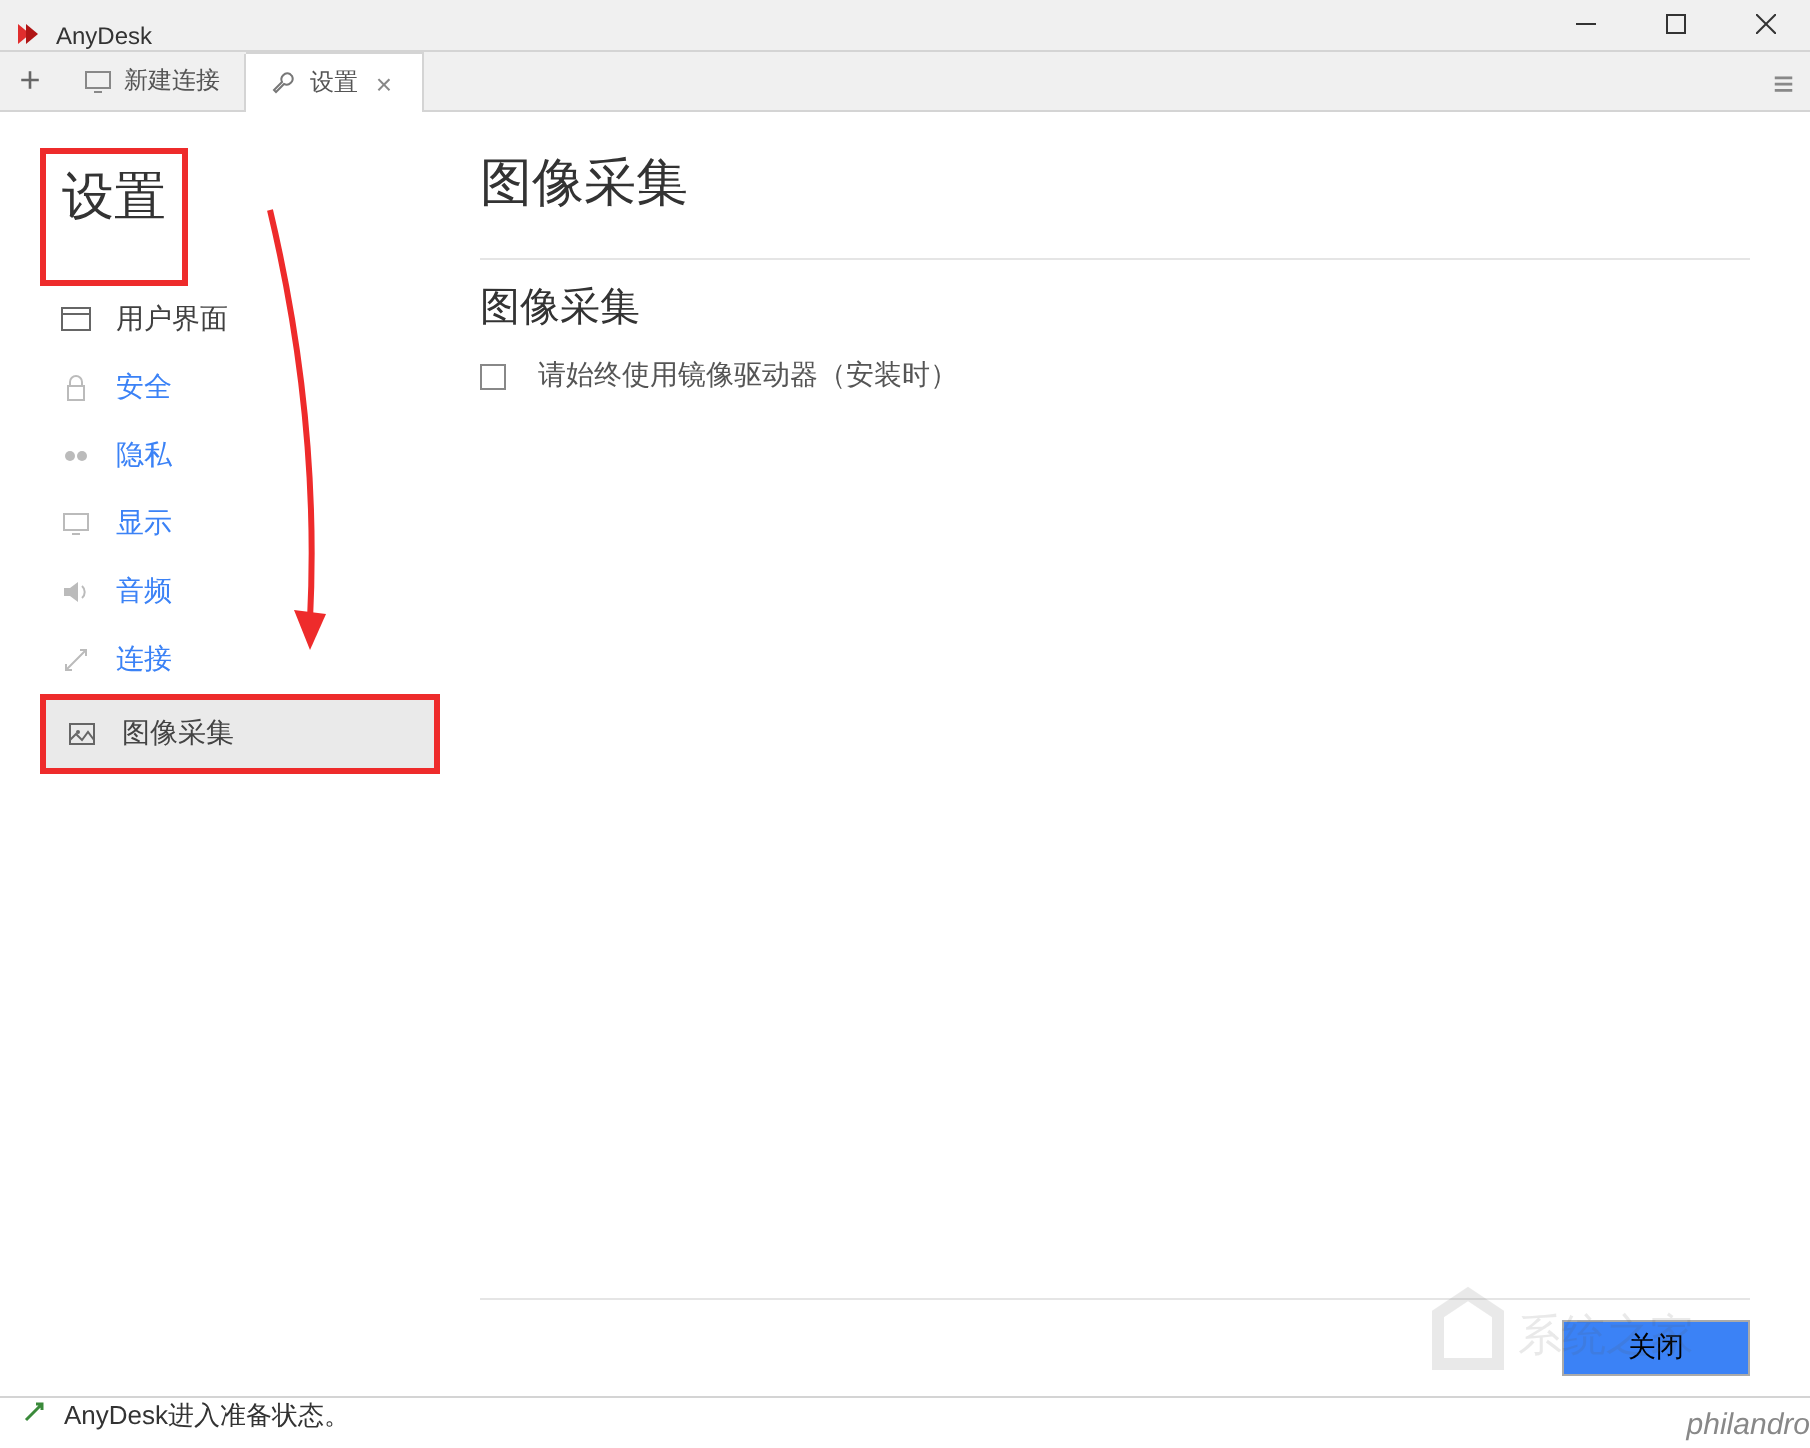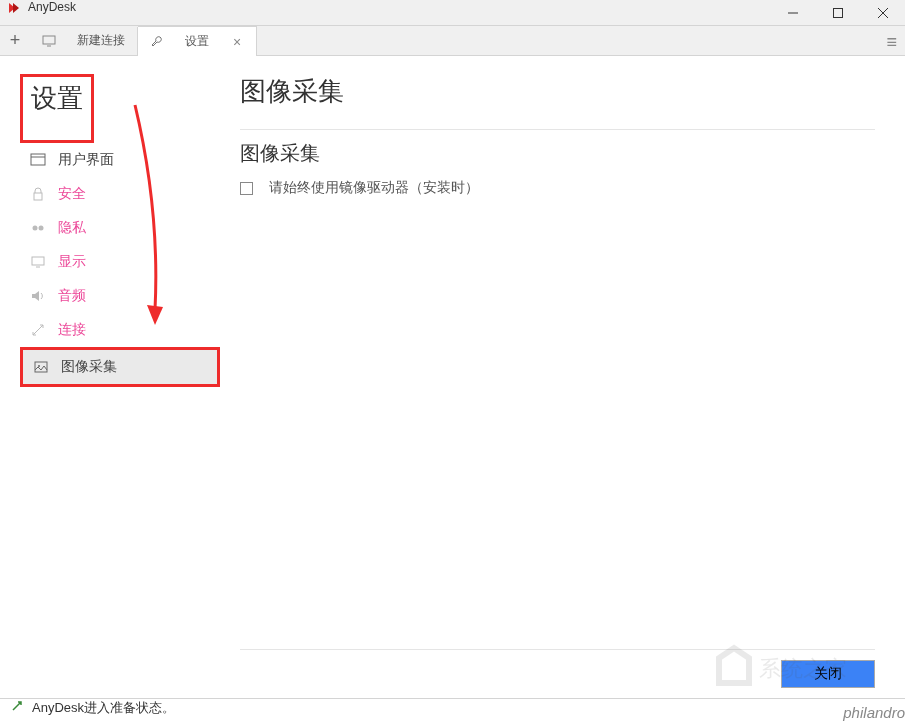--- a/index.html
+++ b/index.html
@@ -1,37 +1,37 @@
 <!DOCTYPE html>
 <html><head>
 <meta charset="utf-8">
 <style>
 * { margin: 0; padding: 0; box-sizing: border-box; font-family: "Microsoft YaHei", Arial, sans-serif; }
 body { width: 905px; height: 724px; background: #fff; overflow: hidden; position: relative; }
 
-.titlebar { height: 26px; background: #f0f0f0; display: flex; align-items: flex-start; border-bottom: 1px solid #d4d4d4; }
+.titlebar { height: 26px; background: #f0f0f0; display: flex; align-items: flex-end; border-bottom: 1px solid #d4d4d4; }
 .titlebar-logo { width: 16px; height: 16px; margin: 0 6px; }
 .titlebar-title { font-size: 12px; color: #333; flex: 1; }
 .win-controls { display: flex; }
 .win-btn { width: 45px; height: 26px; display: flex; align-items: center; justify-content: center; color: #333; }
 
 .tabbar { height: 30px; background: #f0f0f0; display: flex; align-items: center; border-bottom: 1px solid #d4d4d4; position: relative; }
 .add-tab { width: 30px; height: 30px; display: flex; align-items: center; justify-content: center; color: #666; font-size: 18px; }
-.tab { height: 28px; padding: 0 12px; display: flex; align-items: center; gap: 21px; font-size: 12px; color: #555; border-right: 1px solid #d4d4d4; position: relative; }
+.tab { height: 28px; padding: 0 12px; display: flex; align-items: center; gap: 6px; font-size: 12px; color: #555; border-right: 1px solid #d4d4d4; position: relative; }
 .tab.active { background: #fff; border-top: 1px solid #d4d4d4; margin-bottom: -1px; height: 30px; }
 .tab-icon { width: 14px; height: 14px; display: flex; align-items: center; justify-content: center; }
 .tab-close { width: 14px; height: 14px; color: #888; font-size: 14px; display: flex; align-items: center; justify-content: center; }
 .hamburger { position: absolute; right: 8px; top: 6px; color: #888; font-size: 18px; }
 
 .content { display: flex; height: calc(100% - 56px - 26px); }
 
 .sidebar { width: 230px; padding: 18px 10px 10px 20px; }
 .sidebar-title { font-size: 26px; font-weight: 400; color: #333; padding: 4px 8px; margin-bottom: 20px; }
 .highlight-box-title { border: 3px solid #ee2b2b; display: inline-block; }
-.sidebar-item { height: 34px; display: flex; align-items: center; gap: 12px; padding: 0 10px; font-size: 14px; color: #ec4899; cursor: pointer; }
+.sidebar-item { height: 34px; display: flex; align-items: center; gap: 12px; padding: 0 10px; font-size: 14px; color: #3b82f6; cursor: pointer; }
 .sidebar-item.top { color: #404040; }
 .sidebar-item.selected { background: #eaeaea; color: #444; }
 .highlight-box-item { border: 3px solid #ee2b2b; }
 .sidebar-icon { width: 16px; height: 16px; display: flex; align-items: center; justify-content: center; }
 
 .arrow-container { position: absolute; left: 120px; top: 100px; width: 80px; height: 230px; pointer-events: none; z-index: 5; }
 
 .main { flex: 1; padding: 18px 30px 10px 10px; display: flex; flex-direction: column; }
 .main-title { font-size: 26px; font-weight: 400; color: #333; margin-bottom: 20px; }
 .section-title { font-size: 20px; color: #333; margin-bottom: 12px; border-top: 1px solid #e5e5e5; padding-top: 10px; }

